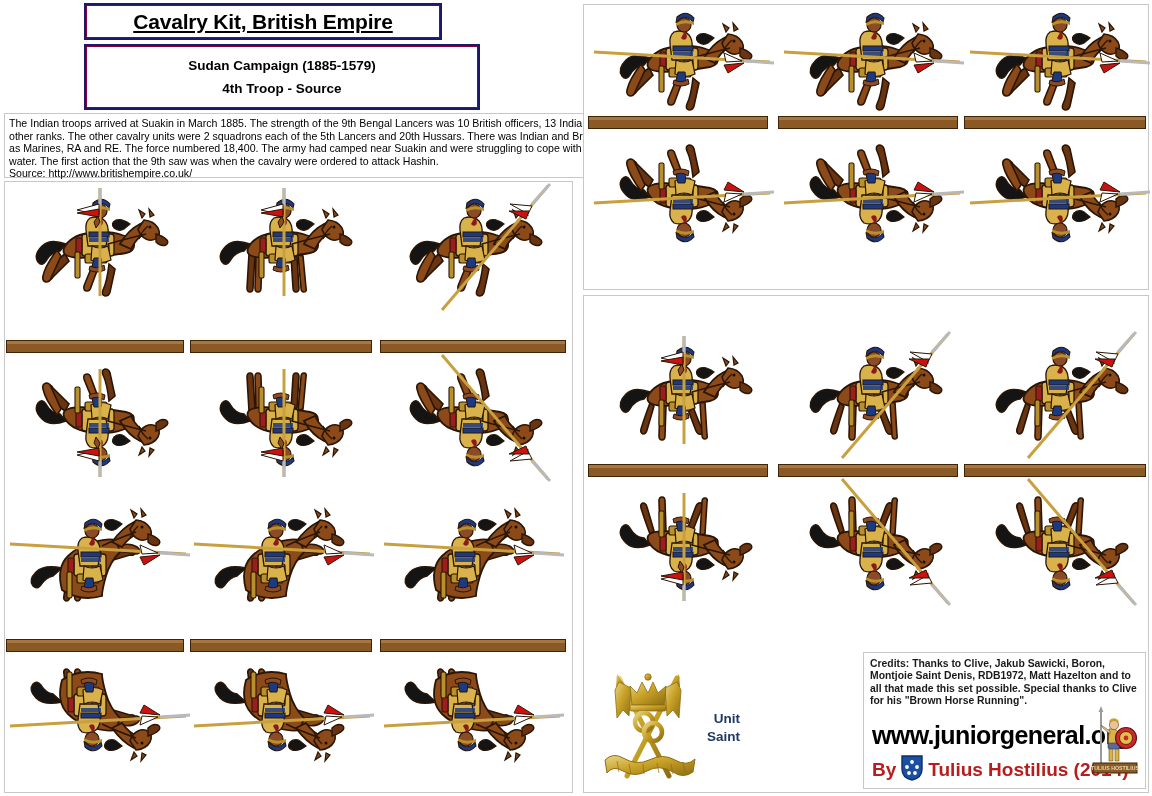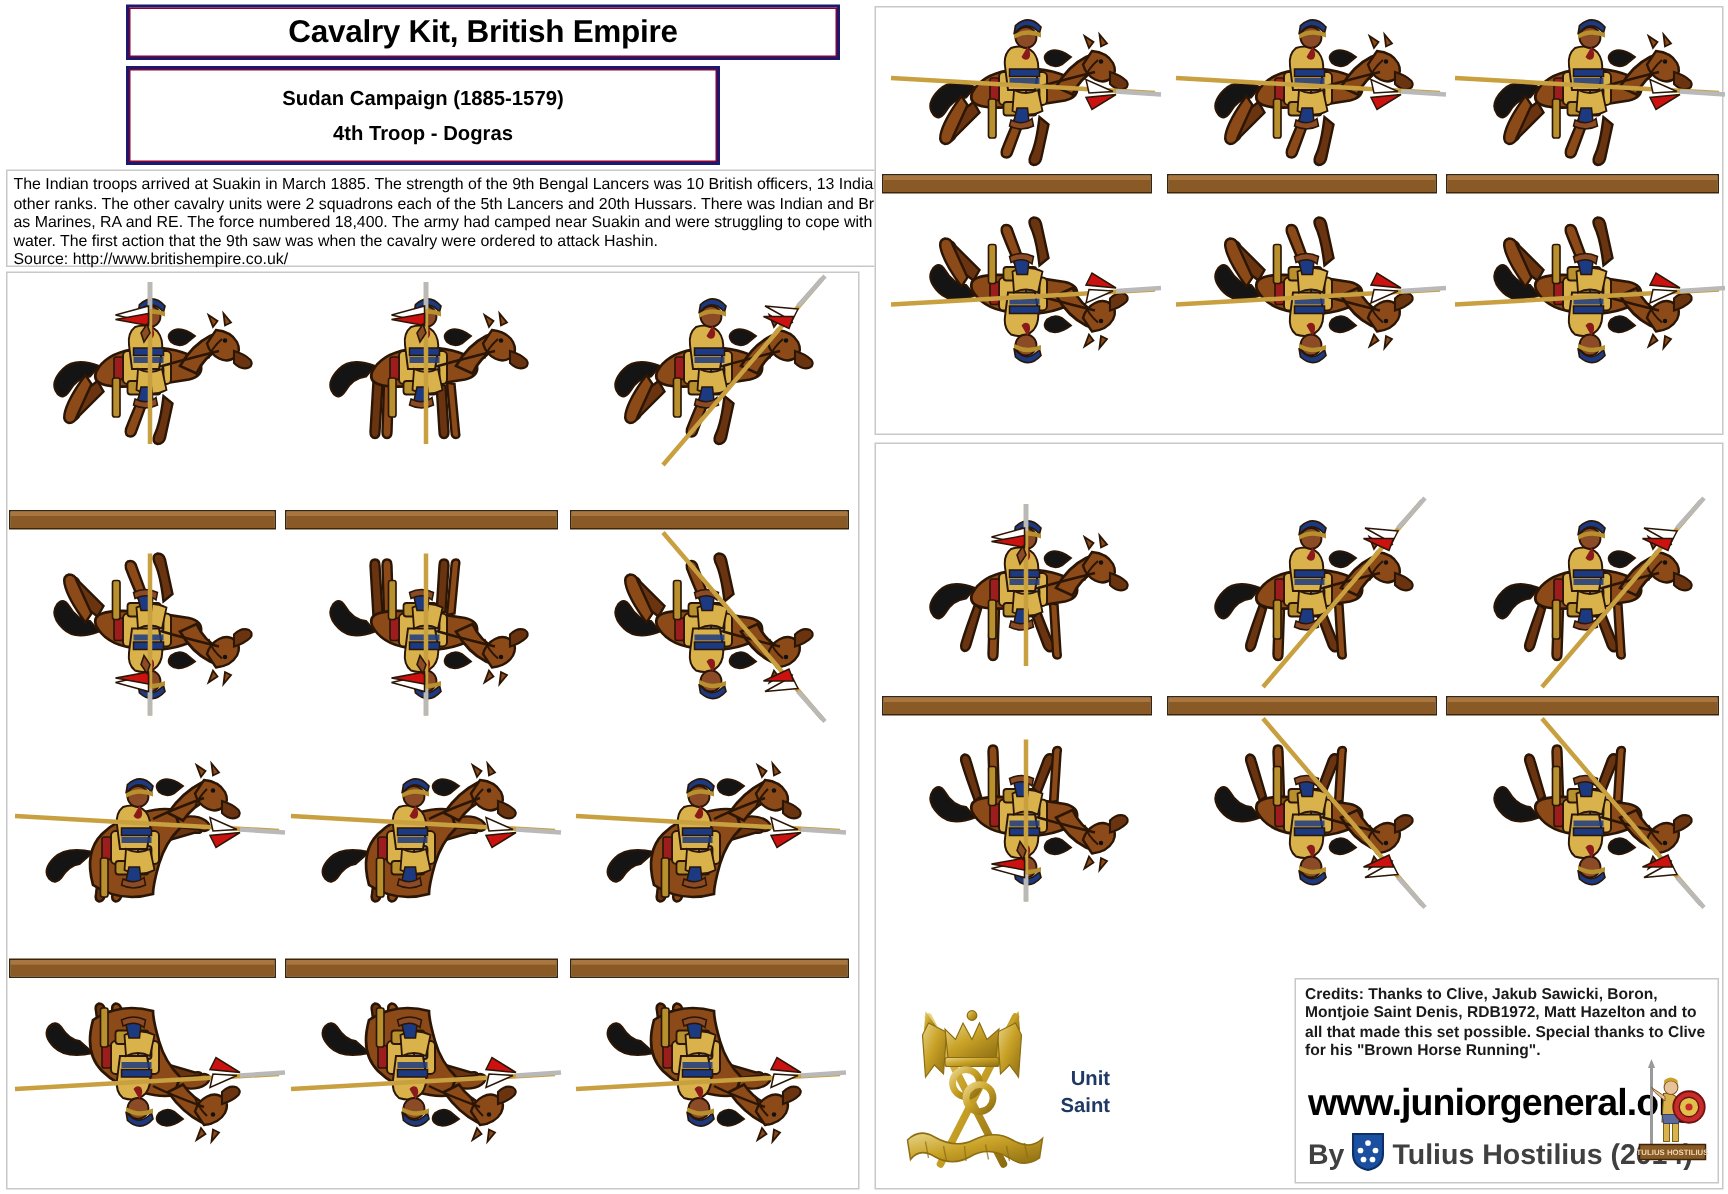--- a/index.html
+++ b/index.html
@@ -21,21 +21,21 @@
   
   .title-box{
     position:absolute;box-sizing:border-box;
     border:2px solid #191970; background:#fff;
     text-align:center;
   }
   .title-box .inner{
     border:1px solid #8b0030;height:100%;box-sizing:border-box;
     display:flex;flex-direction:column;align-items:center;justify-content:center;
   }
-  #main-title-box{left:84px;top:3px;width:476px;height:37px;}
+  #main-title-box{left:84px;top:3px;width:358px;height:37px;text-decoration:underline;}
   #main-title{
     font-size:21px;font-weight:bold;color:#000;letter-spacing:-0.2px;
     white-space:nowrap;
   }
   #subtitle-box{left:84px;top:44px;width:396px;height:66px;}
   .sub-line{font-size:13.5px;font-weight:bold;color:#000;line-height:17px;white-space:nowrap;}
   .sub-line.third{margin-top:6px;}
 
   
   #description-box{
@@ -75,38 +75,38 @@
   }
   #credits-text{font-size:10.4px;line-height:12.4px;font-weight:bold;color:#1a1a1a;}
   #site-url{
     position:absolute;left:872px;top:721px;
     font-size:25px;font-weight:bold;color:#000;letter-spacing:-0.6px;
   }
   #byline-row{
     position:absolute;left:872px;top:755px;
     display:flex;align-items:center;gap:5px;
   }
-  #byline-by,#byline-name{font-size:19px;font-weight:bold;color:#404040;}
+  #byline-by,#byline-name{font-size:19px;font-weight:bold;color:#b91c1c;}
   #author-figure{position:absolute;left:1085px;top:705px;width:58px;height:70px;}
 </style>
 </head>
 <body>
 
 <div class="page">
 
   <div class="title-box" id="main-title-box">
     <div class="inner">
       <div id="main-title">Cavalry Kit, British Empire</div>
     </div>
   </div>
 
   <div class="title-box" id="subtitle-box">
     <div class="inner">
       <div class="sub-line">Sudan Campaign (1885-1579)</div>
-      <div class="sub-line third">4th Troop - Dogras</div>
+      <div class="sub-line third">4th Troop - Source</div>
     </div>
   </div>
 
   <div id="description-box">
     <div id="description-text">The Indian troops arrived at Suakin in March 1885. The strength of the 9th Bengal Lancers was 10 British officers, 13 Indian officers and 475 other ranks. The other cavalry units were 2 squadrons each of the 5th Lancers and 20th Hussars. There was Indian and British Infantry as well as Marines, RA and RE. The force numbered 18,400. The army had camped near Suakin and were struggling to cope with the heat and lack of water. The first action that the 9th saw was when the cavalry were ordered to attack Hashin.</div>
     <div id="description-source">Source: http://www.britishempire.co.uk/</div>
   </div>
 
   <div class="panel" id="left-panel"></div>
   <div class="panel" id="right-top-panel"></div>

